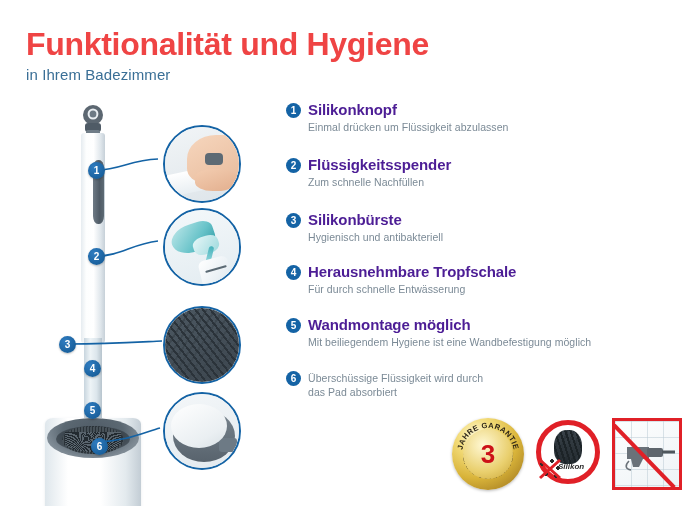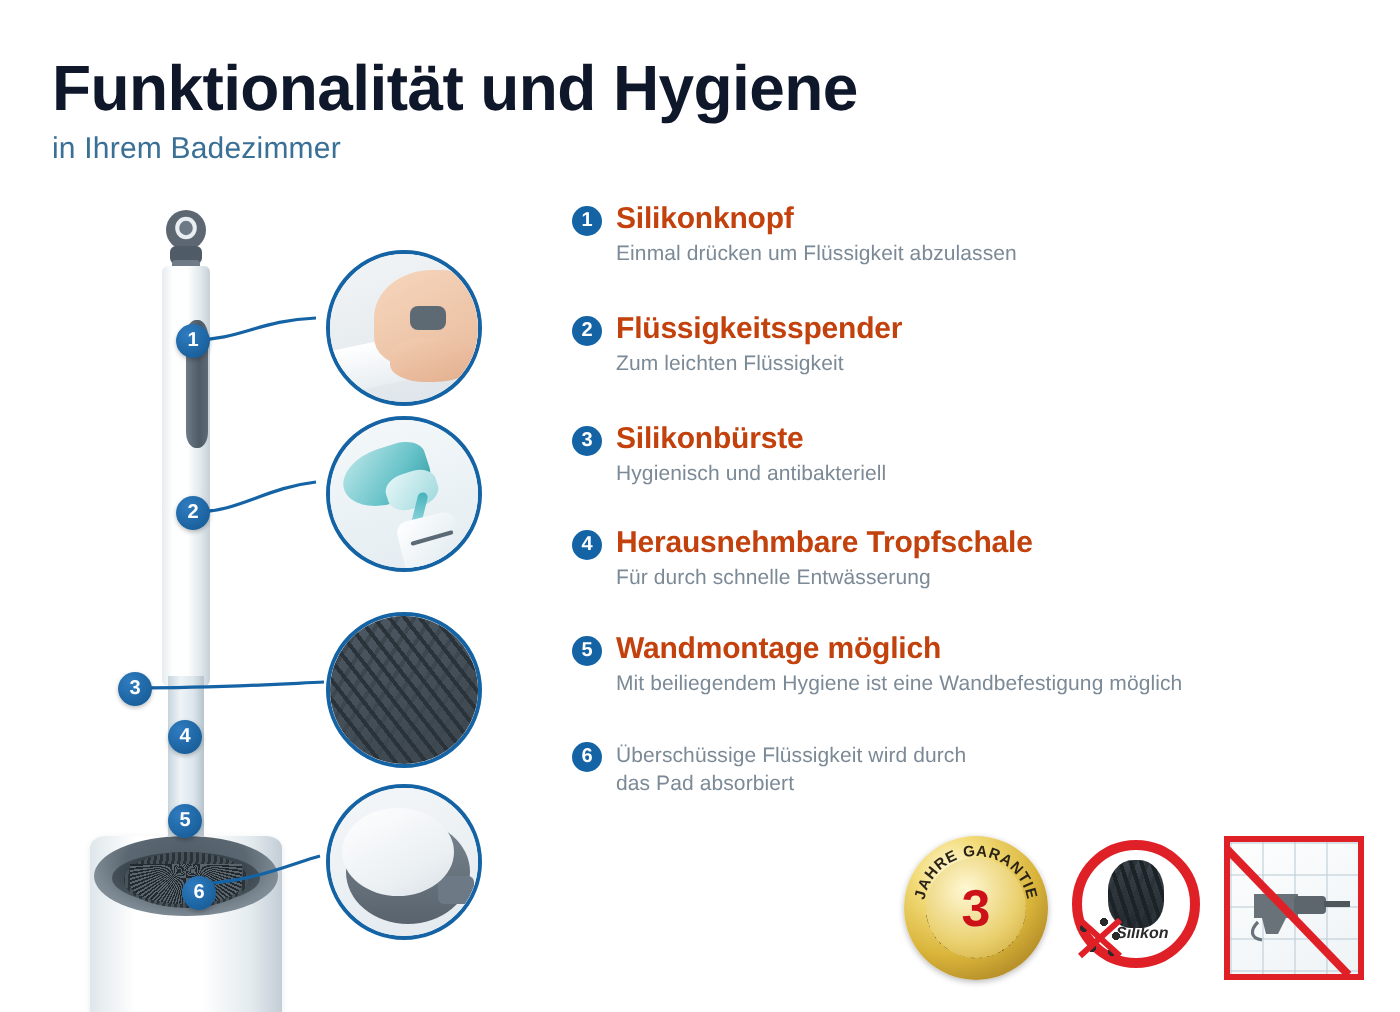--- a/index.html
+++ b/index.html
@@ -8,41 +8,41 @@
     font-family:"Liberation Sans", sans-serif;
     background:#ffffff;
     position:relative;
     overflow:hidden;
   }
   .stage{ position:absolute; inset:0; }
 
   
   .header{ position:absolute; left:26px; top:28px; }
   .title{
-    font-size:32px; font-weight:bold; color:#0f172a;
+    font-size:32px; font-weight:bold; color:#ef4444;
     letter-spacing:-0.3px; line-height:1.05; white-space:nowrap;
   }
   .subtitle{
     font-size:15px; color:#3a6f96; margin-top:4px;
     letter-spacing:0.1px; white-space:nowrap;
   }
 
   
   .features{ position:absolute; left:286px; top:102px; width:400px; }
   .feature{ position:relative; padding-left:22px; }
   .num-badge{
     position:absolute; left:0; top:1px;
     width:15px; height:15px; border-radius:50%;
     background:#1463a5; color:#fff;
     font-size:10px; font-weight:bold;
     display:flex; align-items:center; justify-content:center;
     line-height:1;
   }
   .f-title{
-    font-size:15px; font-weight:bold; color:#c2410c;
+    font-size:15px; font-weight:bold; color:#4c1d95;
     letter-spacing:-0.1px; white-space:nowrap; line-height:1.1;
   }
   .f-desc{
     font-size:10.5px; color:#7b8a96; margin-top:2px;
     line-height:1.32; letter-spacing:0.05px;
   }
 
   
   .product{ position:absolute; left:20px; top:100px; width:150px; height:380px; }
 
@@ -308,21 +308,21 @@
 
     <div class="feature" style="position:absolute; left:0; top:0;">
       <div class="num-badge">1</div>
       <div class="f-title">Silikonknopf</div>
       <div class="f-desc">Einmal drücken um Flüssigkeit abzulassen</div>
     </div>
 
     <div class="feature" style="position:absolute; left:0; top:55px;">
       <div class="num-badge">2</div>
       <div class="f-title">Flüssigkeitsspender</div>
-      <div class="f-desc">Zum leichten Flüssigkeit</div>
+      <div class="f-desc">Zum schnelle Nachfüllen</div>
     </div>
 
     <div class="feature" style="position:absolute; left:0; top:110px;">
       <div class="num-badge">3</div>
       <div class="f-title">Silikonbürste</div>
       <div class="f-desc">Hygienisch und antibakteriell</div>
     </div>
 
     <div class="feature" style="position:absolute; left:0; top:162px;">
       <div class="num-badge">4</div>

